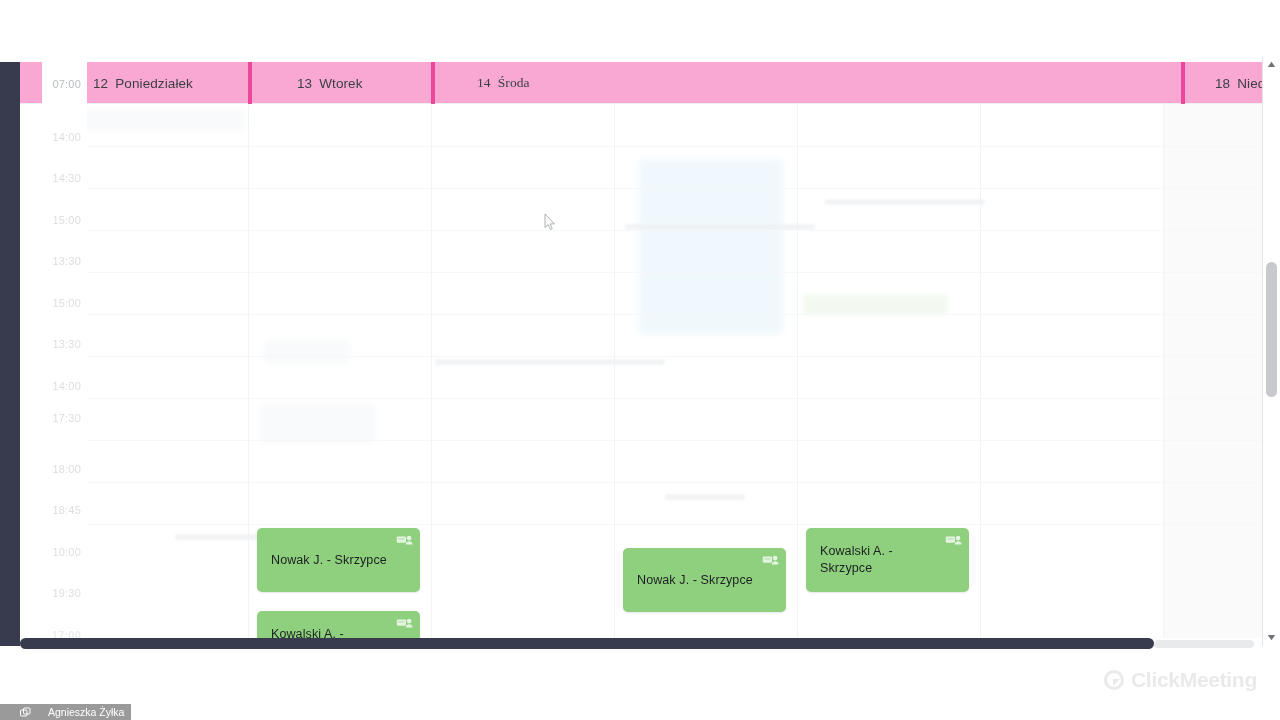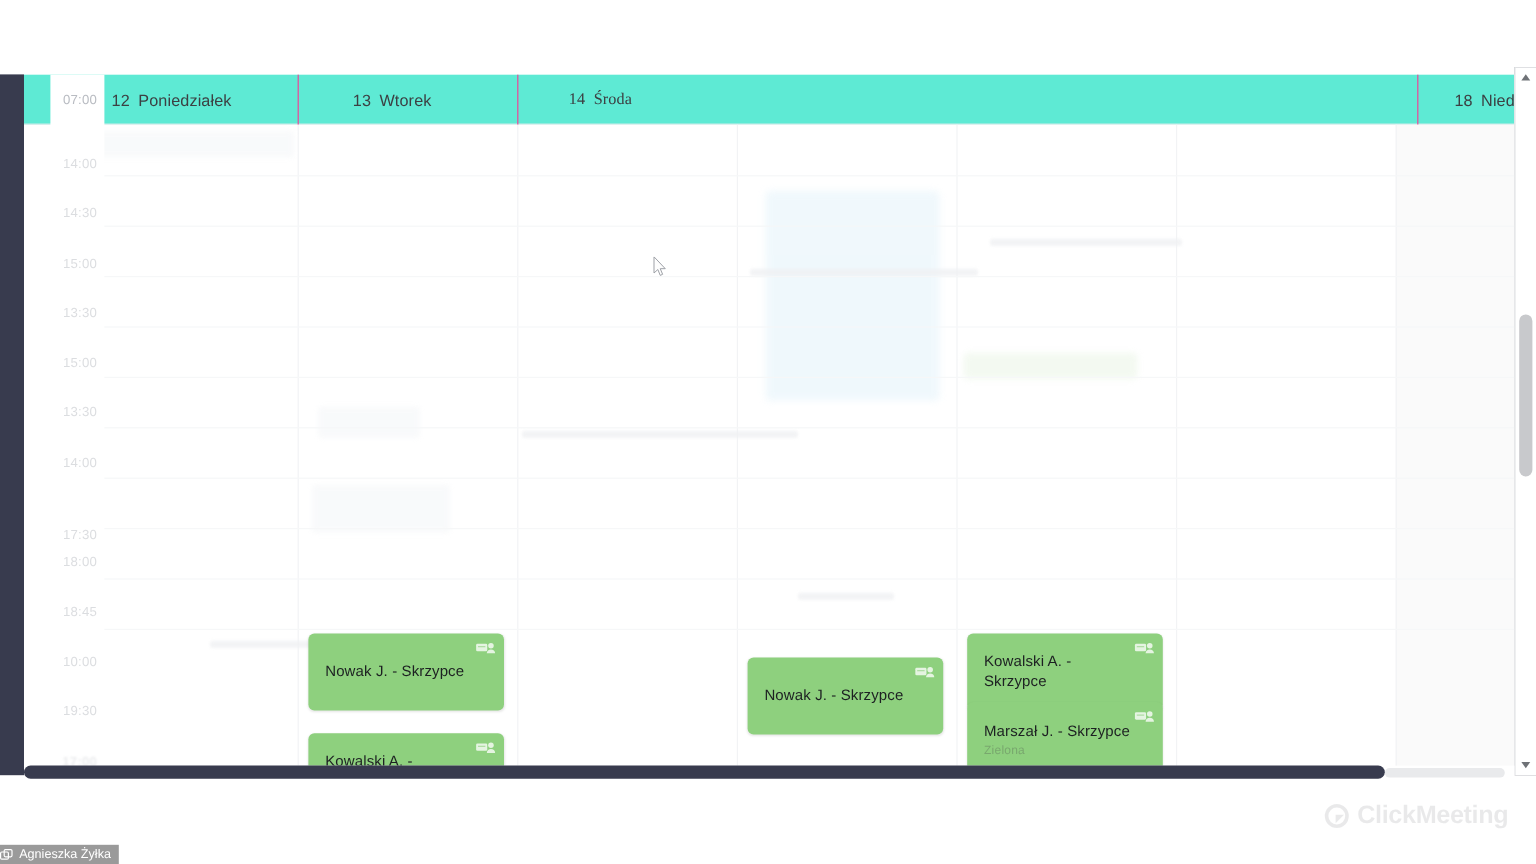--- a/index.html
+++ b/index.html
@@ -25,29 +25,29 @@
   .cal {
     position: absolute; left: 20px; top: 62px;
     width: 1242px; height: 584px;
     background: #ffffff;
     overflow: hidden;
   }
 
   
   .cal-head {
     position: absolute; left: 0; top: 0; width: 1242px; height: 42px;
-    background: #5eead4;
+    background: #f9a8d4;
     border-bottom: 1px solid #eceef1;
   }
   .head-cell {
     position: absolute; top: 0; height: 42px;
     display: flex; align-items: center;
     font-size: 13.5px; color: #3c4043;
     letter-spacing: .1px;
-    border-left: 1px solid #ec4899;
+    border-left: 4px solid #ec4899;
     overflow: hidden; white-space: nowrap;
   }
   .head-cell .dnum { margin-right: 7px; }
   .head-cell.first { border-left: none; }
 
   
   .gutter {
     position: absolute; left: 0; top: 0; width: 45px; height: 584px;
     background: #ffffff; z-index: 6; margin-left: 22px;
   }
@@ -175,22 +175,22 @@
     border-left: 7px solid #8a8c90;
     border-bottom: 7px solid transparent;
   }
   .logo-text {
     font-size: 21px; color: #8a8c90; letter-spacing: -.3px; font-weight: bold;
   }
 
   .taskbar {
     position: absolute; left: 0; top: 704px;
     height: 16px; background: #9a9a9a;
-    display: flex; align-items: center; gap: 5px;
-    padding: 0 7px 0 0;
+    display: flex; align-items: center; gap: 17px;
+    padding: 0 7px 0 20px;
   }
   .taskbar-label { font-size: 10.5px; color: #ffffff; white-space: nowrap; }
 
   .cursor {
     position: absolute; left: 544px; top: 214px;
     width: 12px; height: 18px; z-index: 30;
   }
 </style>
 </head>
 <body>
@@ -285,47 +285,37 @@
       <div class="event" style="left:741px;top:424px;width:163px;height:64px;">
         <svg class="evt-icon" viewBox="0 0 22 15">
           <rect x="1" y="3" width="12" height="8" rx="1.4" fill="#ffffff" opacity=".85"></rect>
           <rect x="3" y="5.5" width="8" height="1.2" fill="#8ed07e" opacity=".7"></rect>
           <circle cx="17" cy="5" r="3" fill="#ffffff" opacity=".85"></circle>
           <path d="M12.5 13.2c0-2.5 2-4.2 4.5-4.2s4.5 1.7 4.5 4.2z" fill="#ffffff" opacity=".85"></path>
         </svg>
         <div class="etitle">Kowalski A. - Skrzypce</div>
       </div>
 
-      <div class="event with-sub" style="left:741px;top:481px;width:163px;height:58px;">
-        <svg class="evt-icon" viewBox="0 0 22 15">
-          <rect x="1" y="3" width="12" height="8" rx="1.4" fill="#ffffff" opacity=".85"></rect>
-          <rect x="3" y="5.5" width="8" height="1.2" fill="#8ed07e" opacity=".7"></rect>
-          <circle cx="17" cy="5" r="3" fill="#ffffff" opacity=".85"></circle>
-          <path d="M12.5 13.2c0-2.5 2-4.2 4.5-4.2s4.5 1.7 4.5 4.2z" fill="#ffffff" opacity=".85"></path>
-        </svg>
-        <div class="etitle">Marszał J. - Skrzypce</div>
-        <div class="esub">Zielona</div>
-      </div>
 
       <div class="event two-line" style="left:741px;top:539px;width:163px;height:64px;">
         
         
       </div>
     </div>
 
     <div class="gutter">
       <div class="tlabel" style="top:16px;">07:00</div>
       <div class="tlabel ghost" style="top:69px;">14:00</div>
       <div class="tlabel ghost" style="top:110px;">14:30</div>
       <div class="tlabel ghost" style="top:152px;">15:00</div>
       <div class="tlabel ghost" style="top:193px;">13:30</div>
       <div class="tlabel ghost" style="top:235px;">15:00</div>
       <div class="tlabel ghost" style="top:276px;">13:30</div>
       <div class="tlabel ghost" style="top:318px;">14:00</div>
-      <div class="tlabel ghost" style="top:378px;">17:30</div>
+      <div class="tlabel ghost" style="top:350px;">17:30</div>
       <div class="tlabel ghost" style="top:401px;">18:00</div>
       <div class="tlabel ghost" style="top:442px;">18:45</div>
       <div class="tlabel ghost" style="top:484px;">10:00</div>
       <div class="tlabel ghost" style="top:525px;">19:30</div>
       <div class="tlabel ghost2" style="top:567px;">17:00</div>
     </div>
   </div>
 
   <div class="vscroll">
     <div class="vscroll-up">

